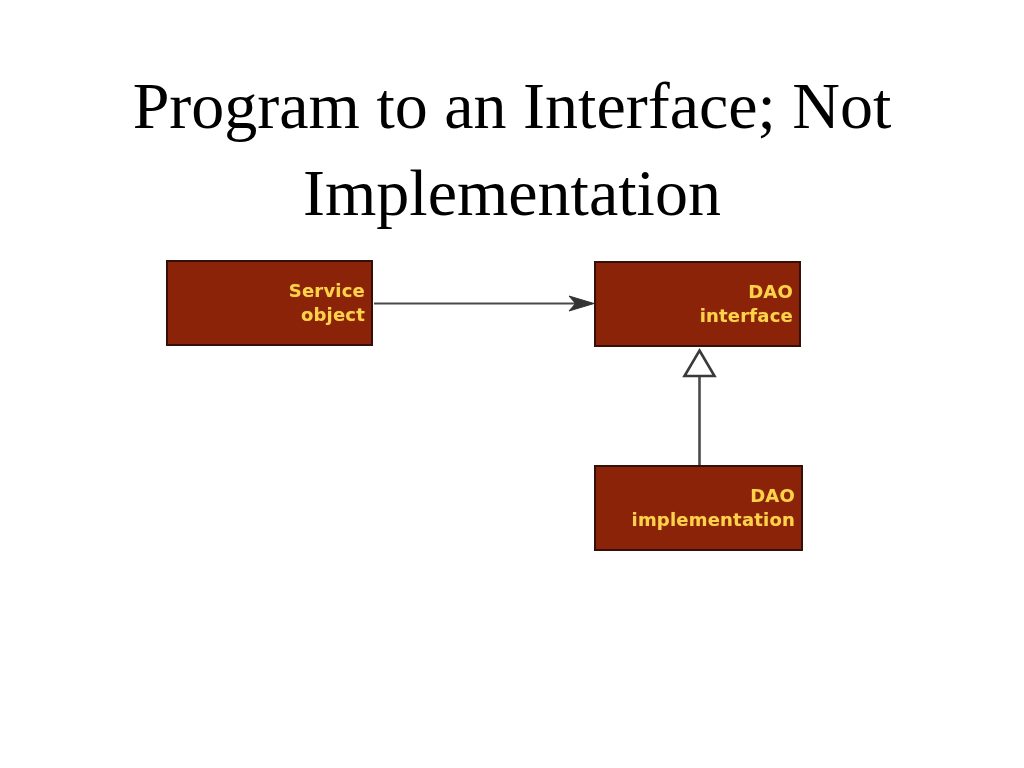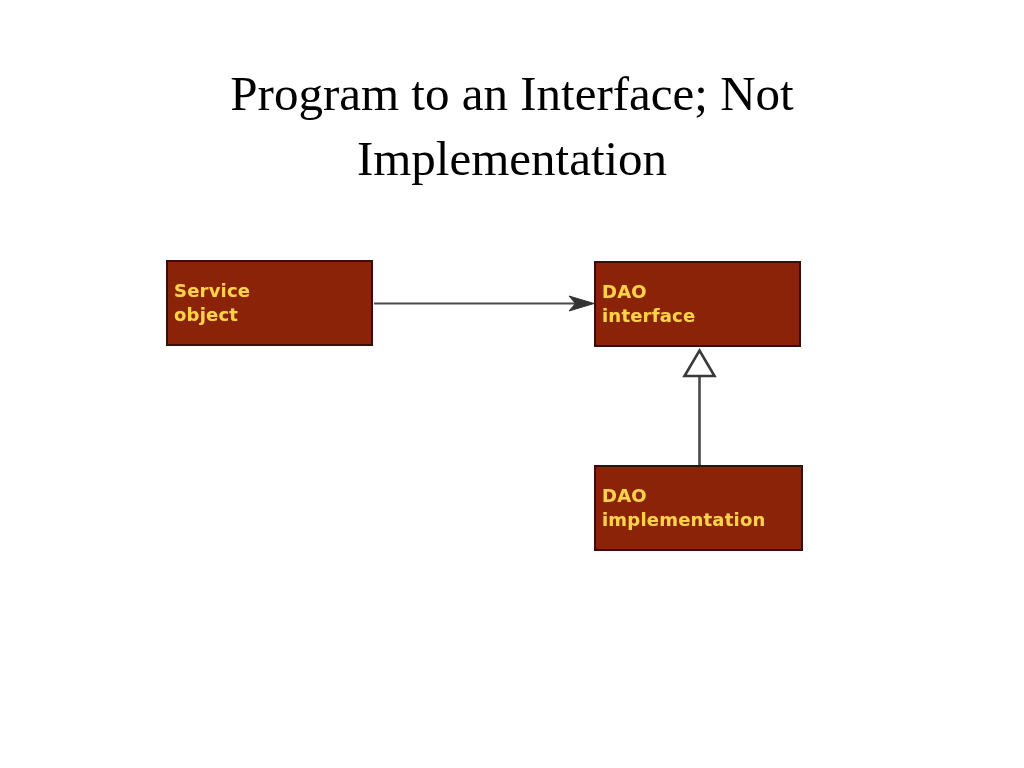--- a/index.html
+++ b/index.html
@@ -21,21 +21,21 @@
   }
 
   
   #slide-title {
     position: absolute;
     left: 62px;
     top: 62px;
     width: 900px;
     text-align: center;
     font-family: "Liberation Serif", "DejaVu Serif", serif;
-    font-size: 49px;
+    font-size: 66px;
     line-height: 1.32;
     color: #000000;
     font-weight: normal;
     letter-spacing: 0px;
     white-space: pre-line;
   }
 
   
   #diagram {
     position: absolute;
@@ -47,21 +47,21 @@
 
   
   .uml-box {
     position: absolute;
     box-sizing: border-box;
     background: #8b2309;
     border: 2px solid #35100a;
     display: flex;
     align-items: center;
     justify-content: center;
-    text-align: left;
+    text-align: right;
     color: #ffd24a;
     font-family: "DejaVu Sans", "Liberation Sans", sans-serif;
     font-weight: bold;
     font-size: 18px;
     line-height: 1.32;
     letter-spacing: 0.2px;
     white-space: pre-line;
     text-shadow: 0 0 1px rgba(255,210,74,0.35);
   }
   .uml-box-inner {

